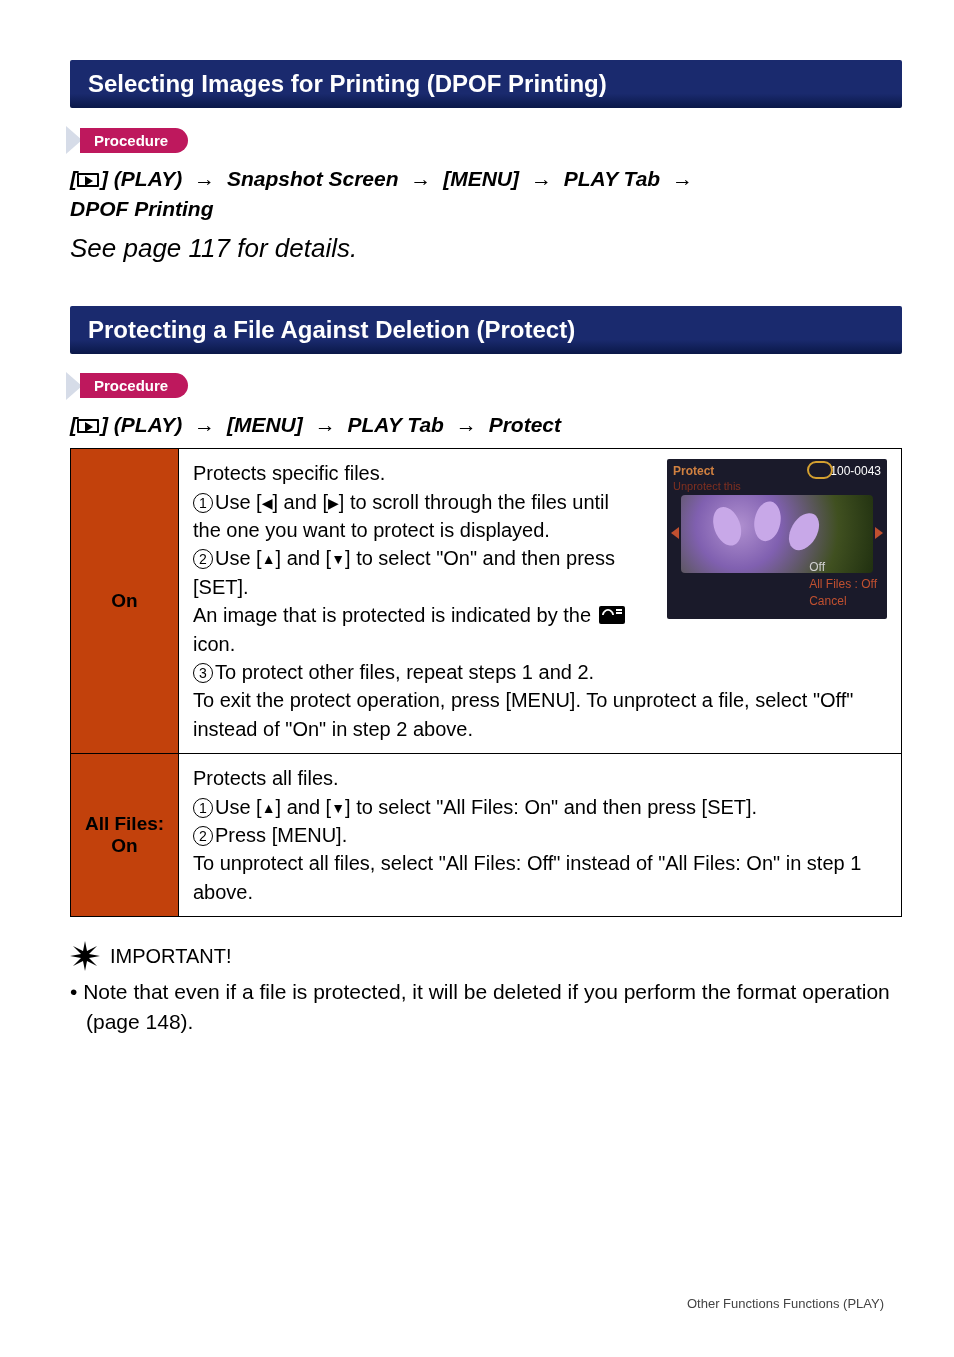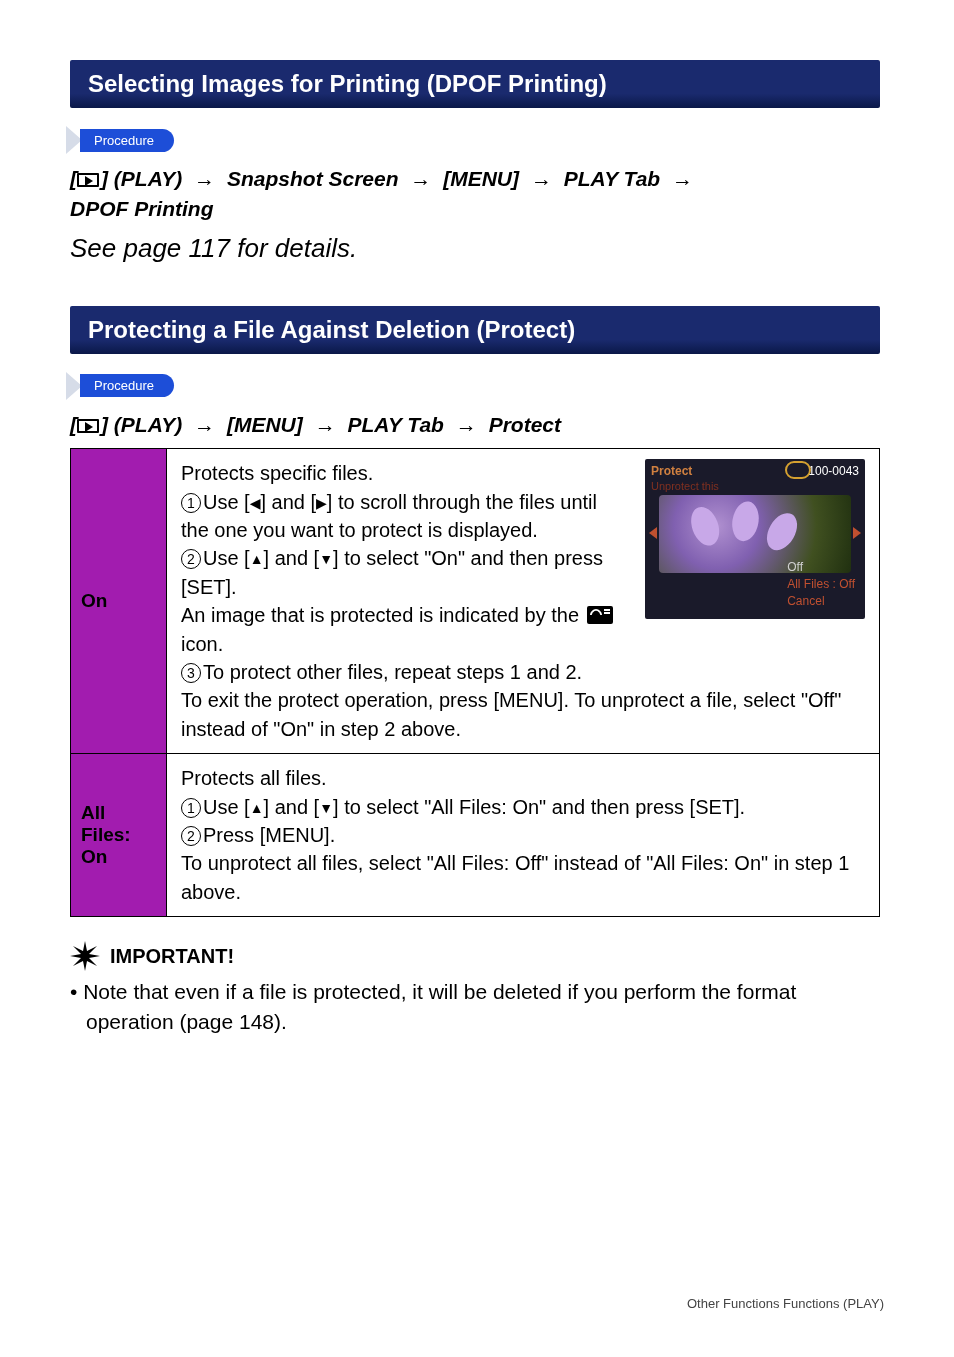--- a/index.html
+++ b/index.html
@@ -1,45 +1,45 @@
 <!DOCTYPE html>
 <html><head>
 <meta charset="utf-8">
 <style>
   * { box-sizing: border-box; margin: 0; padding: 0; }
   html, body { width: 954px; height: 1357px; background: #fff; font-family: Arial, Helvetica, sans-serif; color: #000; }
-  .page { padding: 60px 74px 0 70px; position: relative; height: 100%; }
+  .page { padding: 60px 52px 0 70px; position: relative; height: 100%; }
   .section-bar {
     background: linear-gradient(to bottom, #1a2a6e 0%, #1a2a6e 70%, #0a1848 100%);
     color: #fff; font-size: 24px; font-weight: bold;
     padding: 10px 18px; border-radius: 2px; margin-bottom: 18px;
   }
   .proc-row { display: flex; align-items: center; margin-bottom: 10px; margin-left: -4px; }
   .proc-arrow {
     width: 0; height: 0; border-top: 14px solid transparent; border-bottom: 14px solid transparent;
     border-left: 16px solid #d6dce8; margin-right: -2px;
   }
   .proc-pill {
-    background: #1d4ed8; color: #fff; font-weight: normal; font-size: 13px;
+    background: #be185d; color: #fff; font-weight: bold; font-size: 15px;
     padding: 4px 20px 4px 14px; border-radius: 0 16px 16px 0;
   }
   .breadcrumb { font-size: 21px; font-weight: bold; line-height: 1.45; margin-bottom: 8px; font-style: italic; }
   .arrow-sm { display:inline-block; font-weight: normal; margin: 0 6px; }
   .play-icon {
     display: inline-block; width: 22px; height: 14px; border: 2px solid #000;
     position: relative; vertical-align: -1px; margin-right: 2px; border-radius: 1px;
   }
   .play-icon::after {
     content: ""; position: absolute; left: 6px; top: 1px;
     border-top: 5px solid transparent; border-bottom: 5px solid transparent; border-left: 8px solid #000;
   }
   .body-text { font-size: 26px; margin-bottom: 42px; font-style: italic; }
   .tbl { width: 100%; border-collapse: collapse; margin-top: 8px; margin-bottom: 24px; }
   .tbl td { border: 1px solid #000; vertical-align: top; }
-  .tbl .label-cell { background: #a21caf; font-weight: bold; font-size: 19px; width: 96px; padding: 12px 10px; vertical-align: middle; }
+  .tbl .label-cell { background: #c2410c; font-weight: bold; font-size: 19px; width: 108px; padding: 12px 10px; vertical-align: middle; text-align: center; }
   .tbl .content-cell { padding: 10px 14px; font-size: 20px; line-height: 1.42; }
   .content-flex { display: flex; gap: 28px; }
   .content-text { flex: 1; }
   .circ { display: inline-block; width: 20px; height: 20px; border: 1.5px solid #000; border-radius: 50%;
           text-align: center; line-height: 19px; font-size: 14px; vertical-align: 1px; margin-right: 2px; }
   .tri { display:inline-block; font-size: 14px; vertical-align: 1px; }
   .lock-icon {
     display: inline-block; width: 26px; height: 18px; background: #000; border-radius: 2px;
     position: relative; vertical-align: -2px; margin: 0 2px;
   }
@@ -75,21 +75,21 @@
   .ss-menu .cancel { color: #c05030; }
   .ss-larrow, .ss-rarrow { position: absolute; top: 68px; width: 0; height: 0;
      border-top: 6px solid transparent; border-bottom: 6px solid transparent; }
   .ss-larrow { left: 4px; border-right: 8px solid #c05030; }
   .ss-rarrow { right: 4px; border-left: 8px solid #c05030; }
   .important-row { display: flex; align-items: center; gap: 10px; margin-bottom: 6px; }
   .burst {
     width: 30px; height: 30px; position: relative; display: inline-block;
   }
   .burst svg { width: 100%; height: 100%; }
-  .important-label { font-weight: bold; font-size: 20px; }
+  .important-label { font-weight: normal; font-size: 20px; }
   .bullet-row { font-size: 21px; line-height: 1.42; padding-left: 16px; text-indent: -16px; }
   .footer { position: absolute; bottom: 46px; left: 0; right: 0; border-top: 1px solid #bbb;
             padding: 10px 70px 0 70px; display: flex; justify-content: center; font-size: 17px; color: #444; }
   .footer-right { position: absolute; right: 70px; bottom: 46px; font-size: 13px; color: #444; padding-top: 10px; }
 </style>
 </head>
 <body>
 
 <div class="page">
 

